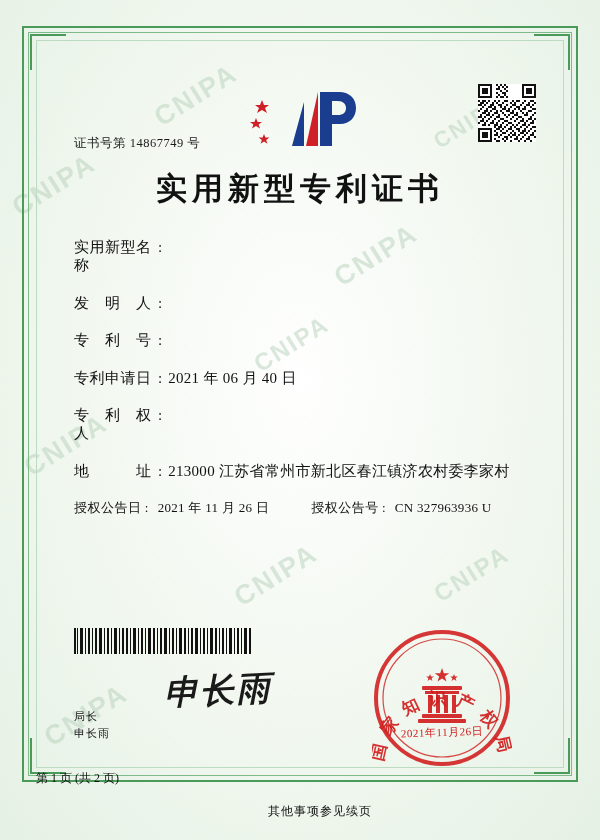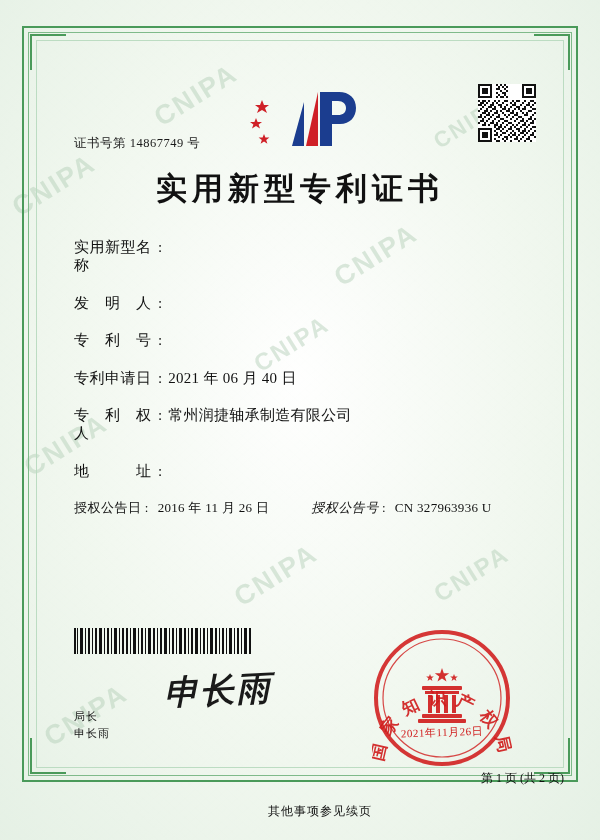--- a/index.html
+++ b/index.html
@@ -227,21 +227,21 @@
     color: #d01b1b;
     font-size: 11px;
     letter-spacing: 0.5px;
     transform: rotate(-2deg);
   }
 
   .page-num {
     position: absolute;
     left: 0; right: 0;
     top: 730px;
-    text-align: right;
+    text-align: left;
     font-size: 12px;
     color: #111;
   }
 
   .footer-note {
     position: absolute;
     left: 0; right: 0;
     bottom: 20px;
     text-align: center;
     font-size: 12px;
@@ -525,35 +525,35 @@
         <span class="field-colon">:</span>
       </div>
       <div class="field-row">
         <span class="field-label">专利申请日</span>
         <span class="field-colon">:</span>
         <span class="field-value">2021 年 06 月 40 日</span>
       </div>
       <div class="field-row">
         <span class="field-label">专　利　权　人</span>
         <span class="field-colon">:</span>
-        <span class="field-value">常州润捷轴承制造有限公司</span>
       </div>
       <div class="field-row">
         <span class="field-label">地　　　址</span>
         <span class="field-colon">:</span>
+        <span class="field-value">213000 江苏省常州市新北区春江镇济农村委李家村</span>
       </div>
 
       <div class="row-grant">
         <span class="g1">
           <span class="field-label" style="display:inline-block;width:auto;">授权公告日</span>
           <span class="field-colon">:</span>
-          <span class="field-value">2016 年 11 月 26 日</span>
+          <span class="field-value">2021 年 11 月 26 日</span>
         </span>
         <span class="g2">
-          <span class="field-label" style="display:inline-block;width:auto;font-style:italic;">授权公告号</span>
+          <span class="field-label" style="display:inline-block;width:auto;">授权公告号</span>
           <span class="field-colon">:</span>
           <span class="field-value">CN 327963936 U</span>
         </span>
       </div>
     </div>
 
 
     <div class="barcode">
       <svg width="178" height="26" shape-rendering="crispEdges">
         <g fill="#111111">

